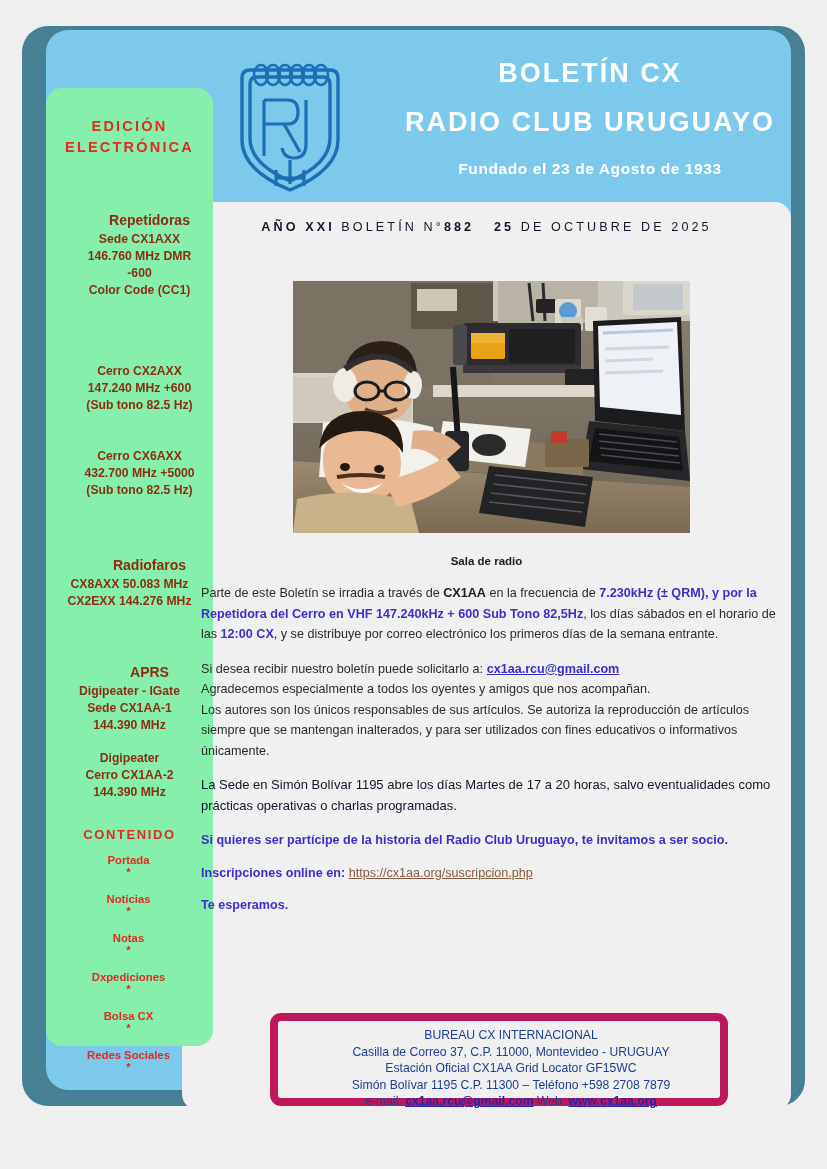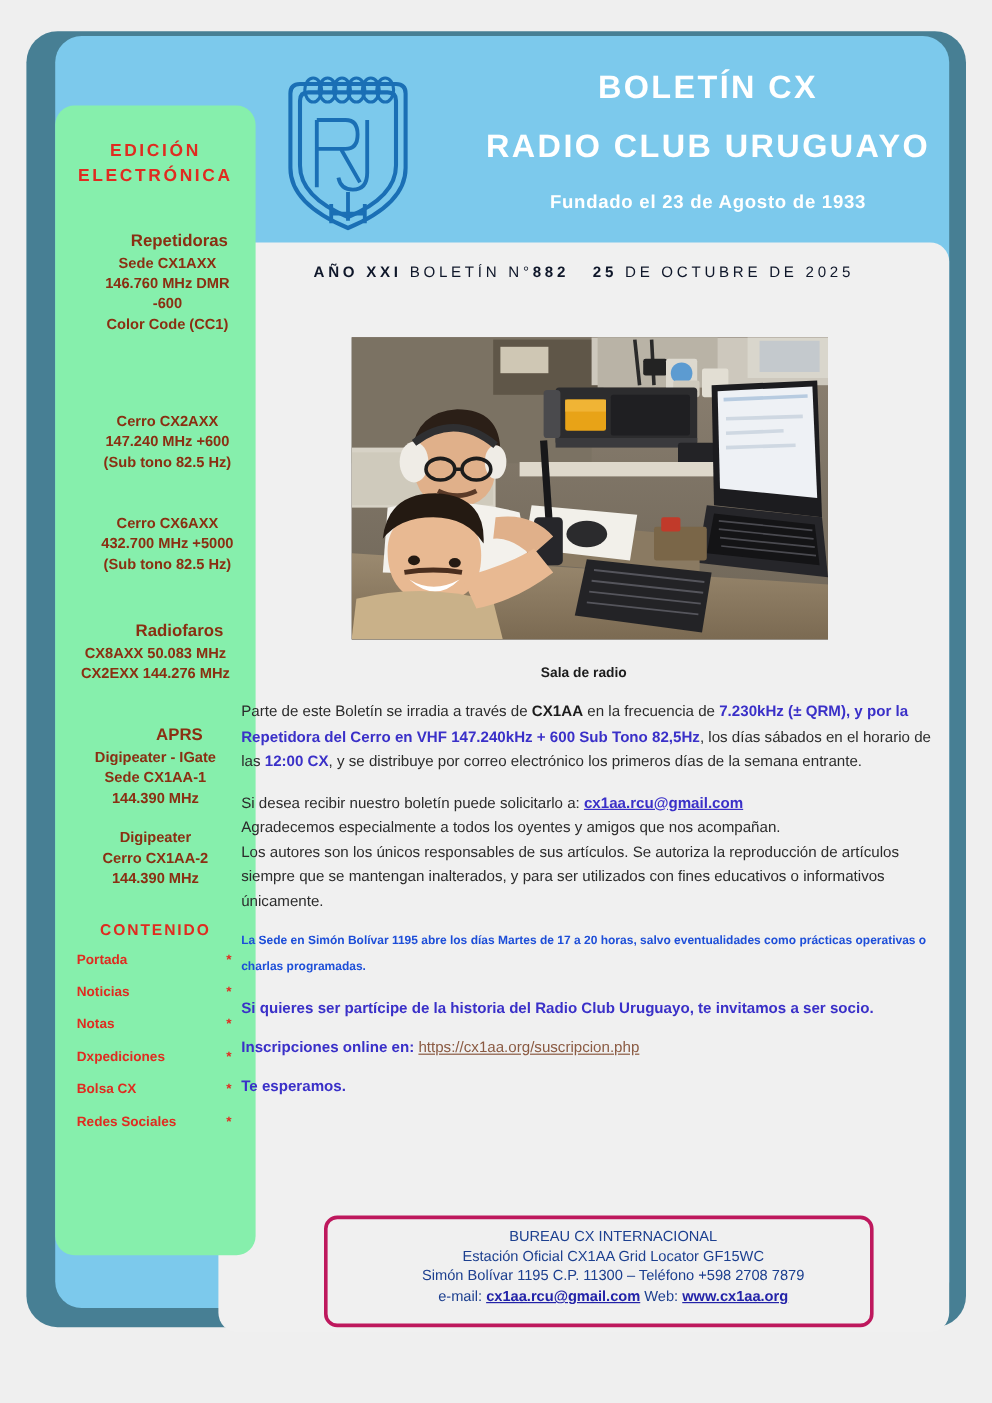--- a/index.html
+++ b/index.html
@@ -64,21 +64,21 @@
     line-height: 21px;
     margin-top: 10px;
   }
 
   .side-gap { height: 30px; }
 
   .side-h {
     color: #8a2f12;
     font-weight: bold;
     font-size: 14px;
-    margin-top: 4px;
+    margin-top: 24px;
     margin-bottom: 3px;
     padding-left: 40px;
   }
   .side-sub {
     color: #8a2f12;
     font-weight: bold;
     font-size: 12.2px;
     line-height: 17px;
   }
   .side-sm {
@@ -98,20 +98,21 @@
     margin-bottom: 12px;
   }
   .toc-row {
     display: flex;
     justify-content: space-between;
     padding: 0 20px 0 18px;
     color: #e02b20;
     font-weight: bold;
     font-size: 11.3px;
     margin-bottom: 15px;
+    flex-direction: column;
   }
   .toc-star { color: #e02b20; }
 
   
   .mast-title {
     position: absolute;
     left: 390px;
     width: 400px;
     text-align: center;
     color: #ffffff;
@@ -189,33 +190,33 @@
     font-size: 12.6px;
     line-height: 20.5px;
     margin: 0 0 12px 0;
   }
   .url-link {
     color: #8a5a42;
     text-decoration: underline;
     font-weight: normal;
   }
   .bold-dark {
-    color: #1d4ed8;
-    font-weight: bold;
-    font-size: 10px;
+    color: #0f172a;
+    font-weight: normal;
+    font-size: 13px;
     line-height: 20.5px;
     margin: 0 0 14px 0;
   }
 
   
   .bureau {
     position: absolute;
     left: 270px; top: 1013px;
     width: 458px; height: 93px;
-    border: 3px solid #be185d;
+    border: 8px solid #be185d;
     border-radius: 11px;
     background: #f0f0f0;
     text-align: center;
     padding-top: 6px;
     padding-left: 24px;
   }
   .bureau div {
     font-size: 12.2px;
     color: #1c3f8f;
     line-height: 16.6px;
@@ -459,18 +460,19 @@
 
     <p class="blue-p">Si quieres ser partícipe de la historia del Radio Club Uruguayo, te invitamos a ser socio.</p>
 
     <p class="blue-p"><span>Inscripciones online en: </span><a class="url-link" href="#">https://cx1aa.org/suscripcion.php</a></p>
 
     <p class="blue-p">Te esperamos.</p>
   </div>
 
   <div class="bureau">
     <div>BUREAU CX INTERNACIONAL</div>
+    <div>Casilla de Correo 37, C.P. 11000, Montevideo - URUGUAY</div>
     <div>Estación Oficial CX1AA  Grid Locator GF15WC</div>
     <div>Simón Bolívar 1195 C.P. 11300 – Teléfono +598 2708 7879</div>
     <div><span>e-mail: </span><a class="u" href="#">cx1aa.rcu@gmail.com</a><span>  Web: </span><a class="u" href="#">www.cx1aa.org</a></div>
   </div>
 
 </div>
 
 </body></html>

